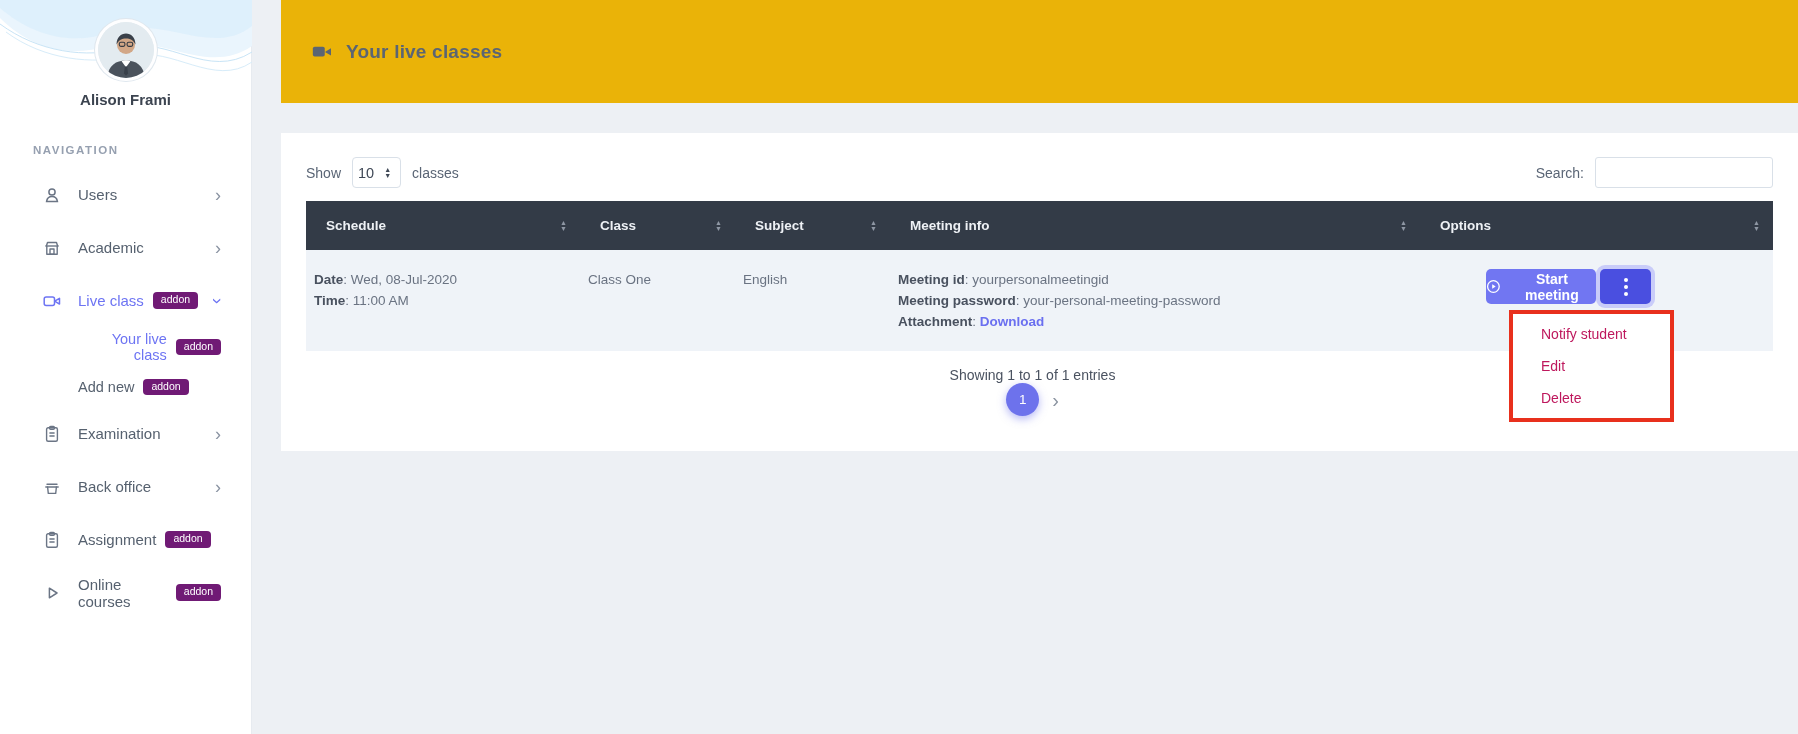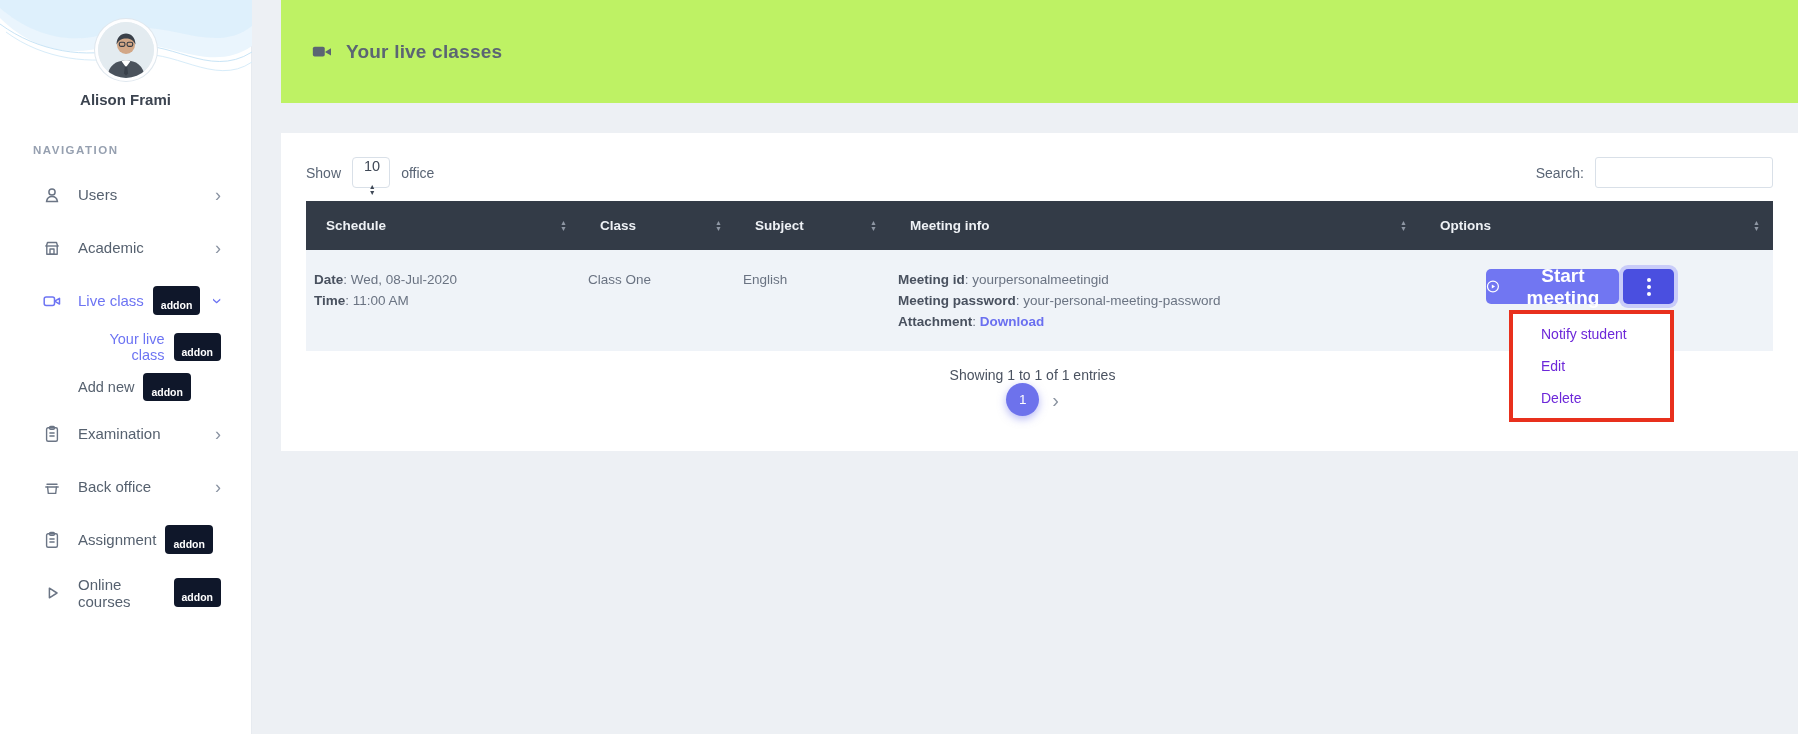--- a/index.html
+++ b/index.html
@@ -23,58 +23,58 @@
   .nav { margin-top: 12px; }
   .nav-item { display: flex; align-items: center; height: 53px; padding: 0 30px 0 42px;
               font-size: 15px; color: #56616f; cursor: pointer; }
   .nav-item .icon { width: 20px; height: 20px; margin-right: 16px; color: #6b7585; display: flex; align-items: center; }
   .nav-item .icon svg { width: 20px; height: 20px; }
   .chev { margin-left: auto; color: #8a93a2; font-size: 18px; line-height: 1; }
   .nav-item.active, .nav-item.active .icon, .nav-item.active .chev { color: #6d74f3; }
   .chev.down { transform: rotate(90deg); }
   .nav-sub { height: 40px; padding-left: 78px; font-size: 14.5px; text-align: right; }
   .nav-sub.active { color: #6d74f3; }
-  .badge { background: #0f172a; color: #fff; font-size: 10.5px; font-weight: bold;
-           padding: 14px 8px 4px; border-radius: 4px; margin-left: 9px; line-height: 1; }
+  .badge { background: #701a75; color: #fff; font-size: 10.5px; font-weight: normal;
+           padding: 2px 8px 4px; border-radius: 4px; margin-left: 9px; line-height: 1; }
   
   .main { flex: 1; display: flex; flex-direction: column; position: relative; min-width: 0; }
-  .title-band { margin-left: 29px; background: #bef264; height: 103px; display: flex; align-items: center; padding-left: 30px; }
+  .title-band { margin-left: 29px; background: #eab308; height: 103px; display: flex; align-items: center; padding-left: 30px; }
   .title-band .vicon { color: #5b6573; margin-right: 13px; display: flex; }
   .page-title { font-size: 19px; font-weight: bold; color: #5b6573; letter-spacing: .2px; }
   .gap30 { height: 30px; flex: 0 0 30px; }
   .panel { margin-left: 29px; background: #fff; padding: 24px 25px 35px; }
   .controls { display: flex; justify-content: space-between; align-items: center; font-size: 14px; color: #5a6575; }
   .show-group, .search-group { display: flex; align-items: center; }
   .page-size { display: inline-flex; align-items: center; gap: 10px; border: 1px solid #d9e0e8; border-radius: 4px;
-               height: 31px; padding: 0 9px 0 11px; margin: 0 11px; font-size: 14.5px; color: #3f4856; background: #fff; cursor: pointer; flex-direction: column; }
+               height: 31px; padding: 0 9px 0 5px; margin: 0 11px; font-size: 14.5px; color: #3f4856; background: #fff; cursor: pointer; }
   .steppers { display: flex; flex-direction: column; line-height: 6px; font-size: 7px; color: #3f4856; letter-spacing: 0; }
   .search-group input { width: 178px; height: 31px; border: 1px solid #d9e0e8; border-radius: 3px;
                         margin-left: 11px; padding: 0 10px; font-size: 14px; color: #3f4856; outline: none; background: #fff; }
   
   table { width: 100%; border-collapse: collapse; margin-top: 13px; table-layout: fixed; }
   thead th { background: #333b47; color: #eef1f5; font-size: 13.5px; text-align: left;
              padding: 17px 20px; font-weight: bold; position: relative; }
   .sort { position: absolute; right: 13px; top: 50%; transform: translateY(-50%);
           display: flex; flex-direction: column; font-size: 7px; line-height: 6.5px; color: #8f97a4; }
   tbody td { background: #eff3f8; padding: 19px 8px; font-size: 13.5px; color: #6a7382;
              vertical-align: top; line-height: 21px; }
   tbody td b { color: #49515f; }
   .dl-link { color: #6a6ff0; font-weight: bold; text-decoration: none; cursor: pointer; }
   
   .btn-group { position: relative; margin-left: 58px; display: flex; width: 188px; }
-  .btn-start { display: flex; align-items: center; justify-content: center; gap: 7px; width: 133px; height: 35px;
-               background: #7176f2; color: #fff; font-size: 19px; font-weight: bold; border: none;
+  .btn-start { display: flex; align-items: center; justify-content: center; gap: 7px; width: 110px; height: 35px;
+               background: #7176f2; color: #fff; font-size: 14px; font-weight: bold; border: none;
                border-radius: 5px; cursor: pointer; font-family: inherit; }
   .btn-kebab { width: 51px; height: 35px; background: #4a4fe0; border: none; border-radius: 5px; margin-left: 4px;
                box-shadow: 0 0 0 4px #c9ccf9; display: flex; align-items: center; justify-content: center;
                flex-direction: column; gap: 3px; cursor: pointer; }
   .btn-kebab .dot { width: 4px; height: 4px; border-radius: 50%; background: #fff; }
   .dropdown { position: absolute; top: 41px; right: 0; width: 165px; background: #fff;
               border: 4px solid #e8301d; padding: 4px 0; z-index: 6; }
-  .dropdown-item { line-height: 32px; padding-left: 28px; font-size: 14px; color: #6d28d9; cursor: pointer; white-space: nowrap; }
+  .dropdown-item { line-height: 32px; padding-left: 28px; font-size: 14px; color: #be185d; cursor: pointer; white-space: nowrap; }
   
   .summary-row { display: flex; justify-content: space-between; align-items: center; margin-top: 16px;
                  padding-right: 14px; font-size: 14px; color: #4a5260; flex-direction: column; }
   .pagination { display: flex; align-items: center; gap: 13px; }
   .page-circle { width: 33px; height: 33px; border-radius: 50%; background: #6d72ec; color: #fff;
                  display: flex; align-items: center; justify-content: center; font-size: 13.5px;
                  box-shadow: 0 3px 9px rgba(109,114,236,.5); cursor: pointer; }
   .page-next { color: #8b94a1; font-size: 20px; line-height: 1; cursor: pointer; }
   .spacer { flex: 1; }
   .footer { height: 63px; border-top: 1px solid #e2e7ed; padding: 22px 0 0 54px; font-size: 13.5px; color: #5f6b7a; }
@@ -224,21 +224,21 @@
     <div class="controls">
       <div class="show-group">
         <span>Show</span>
         <span class="page-size">
           <span>10</span>
           <span class="steppers">
             <span>▲</span>
               <span>▼</span>
           </span>
         </span>
-        <span>office</span>
+        <span>classes</span>
       </div>
       <div class="search-group">
         <span>Search:</span>
         <input type="text" value="" style="">
       </div>
     </div>
 
     <table>
       <colgroup>
           <col style="width:274px">

